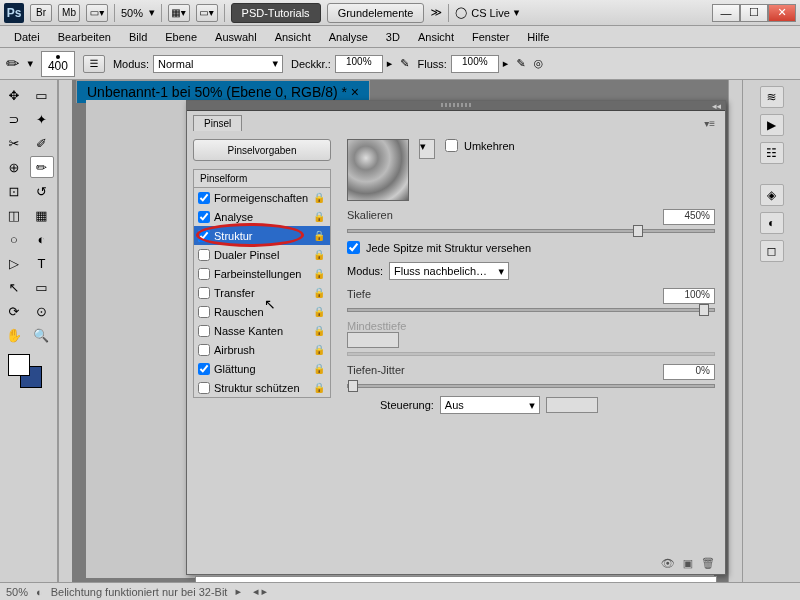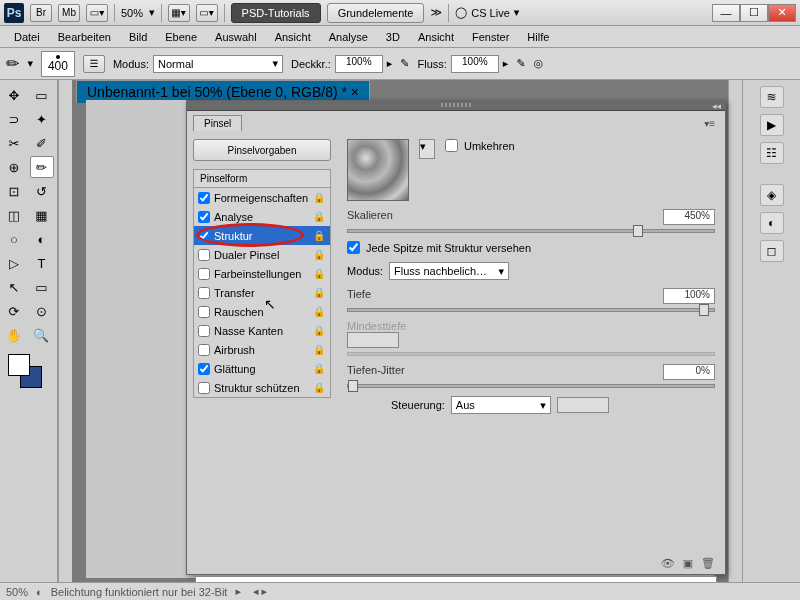--- a/index.html
+++ b/index.html
@@ -342,21 +342,21 @@
       </div>
       <div class="slider-group">
         <div class="slider-label">
             <span>Tiefen-Jitter</span>
             <span class="val-box">0%</span>
           </div>
         <div class="slider-track">
             <div class="slider-thumb" style="left:0%"></div>
           </div>
       </div>
-      <div class="row-inline" style="margin-left:44px;">
+      <div class="row-inline" style="margin-left:33px;">
         <span>Steuerung:</span>
         <div class="sel-box" style="width:100px;">
             <span>Aus</span>
             <span>▾</span>
           </div>
         <span class="val-box disabled"></span>
       </div>
     </div>
   </div>
   <div class="stroke-preview">

